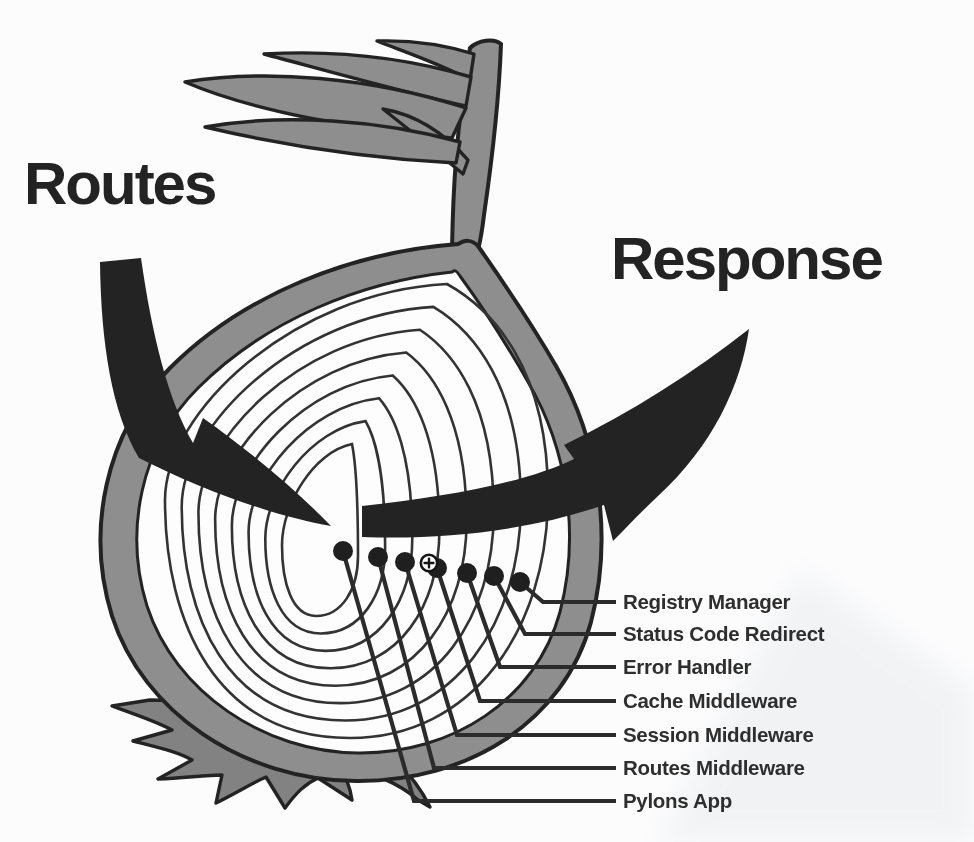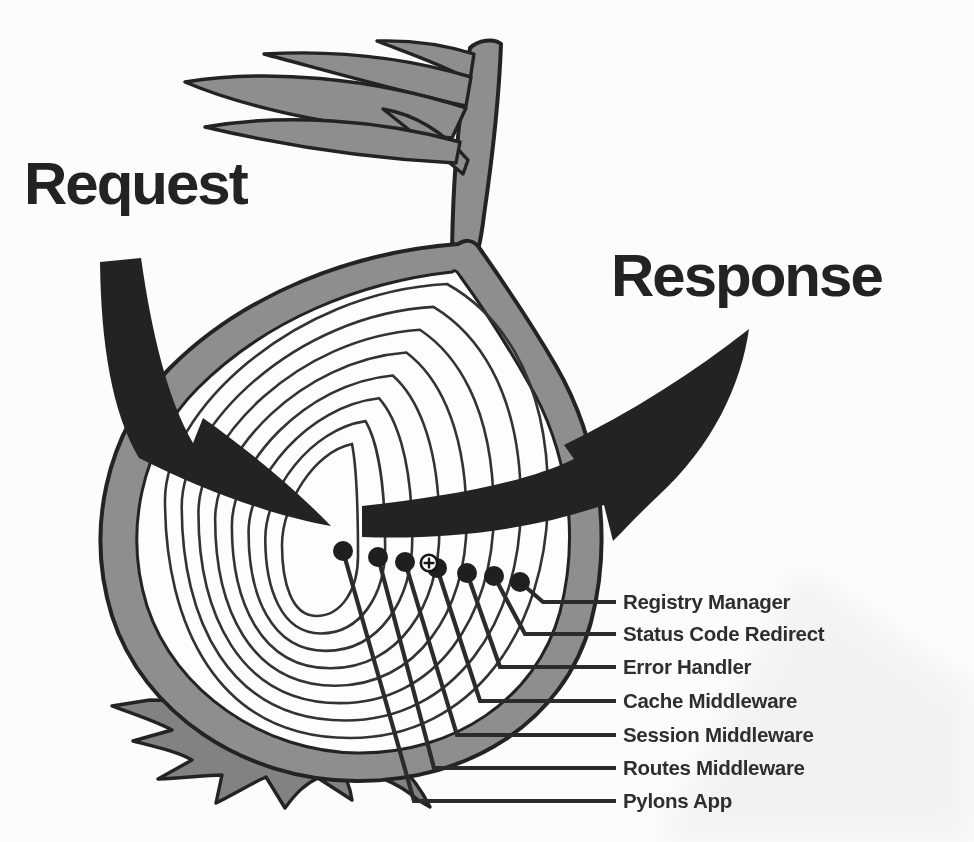--- a/index.html
+++ b/index.html
@@ -8,21 +8,21 @@
     background:var(--bg,#fcfcfd);
     font-family:"Liberation Sans", sans-serif;
   }
   .stage svg{position:absolute;inset:0;display:block;}
   .word{
     position:absolute;color:var(--ink,#1c1c1c);
     font-size:60px;font-weight:600;letter-spacing:-2px;line-height:1;
     white-space:nowrap;user-select:none;
   }
   .word.request{left:24px;top:154px;}
-  .word.response{left:611px;top:246px;}
+  .word.response{left:611px;top:229px;}
 
   
   .skin  {fill:var(--skin,#8e8e8e);stroke:var(--ink,#1c1c1c);stroke-width:4;}
   .leaf  {fill:var(--skin,#8e8e8e);stroke:var(--ink,#1c1c1c);stroke-width:3.4;stroke-linejoin:round;}
   .roots {fill:var(--roots,#828282);stroke:var(--ink,#1c1c1c);stroke-width:3.4;stroke-linejoin:round;}
   .flesh {fill:var(--flesh,#fdfdfd);stroke:var(--ink,#1c1c1c);stroke-width:3;}
   .ring  {fill:none;stroke:#333;stroke-width:2.6;}
   .arrow {fill:var(--ink,#232323);stroke:none;}
   .leader{fill:none;stroke:#2b2b2b;stroke-width:4.2;stroke-linejoin:miter;}
   .dot   {fill:#1f1f1f;}
@@ -151,15 +151,15 @@
         <circle cx="343" cy="551" r="10" class="dot"></circle>
         <text x="623" y="808" class="layer-label">Pylons App</text>
       </g>
 
     <g transform="translate(429,563)">
       <circle class="cursor-ring" r="8.2"></circle>
       <path class="cursor-plus" d="M -4.4,0 H 4.4 M 0,-4.4 V 4.4"></path>
     </g>
   </svg>
 
-  <div class="word request">Request</div>
+  <div class="word request">Routes</div>
   <div class="word response">Response</div>
 </div>
 
 </body></html>

